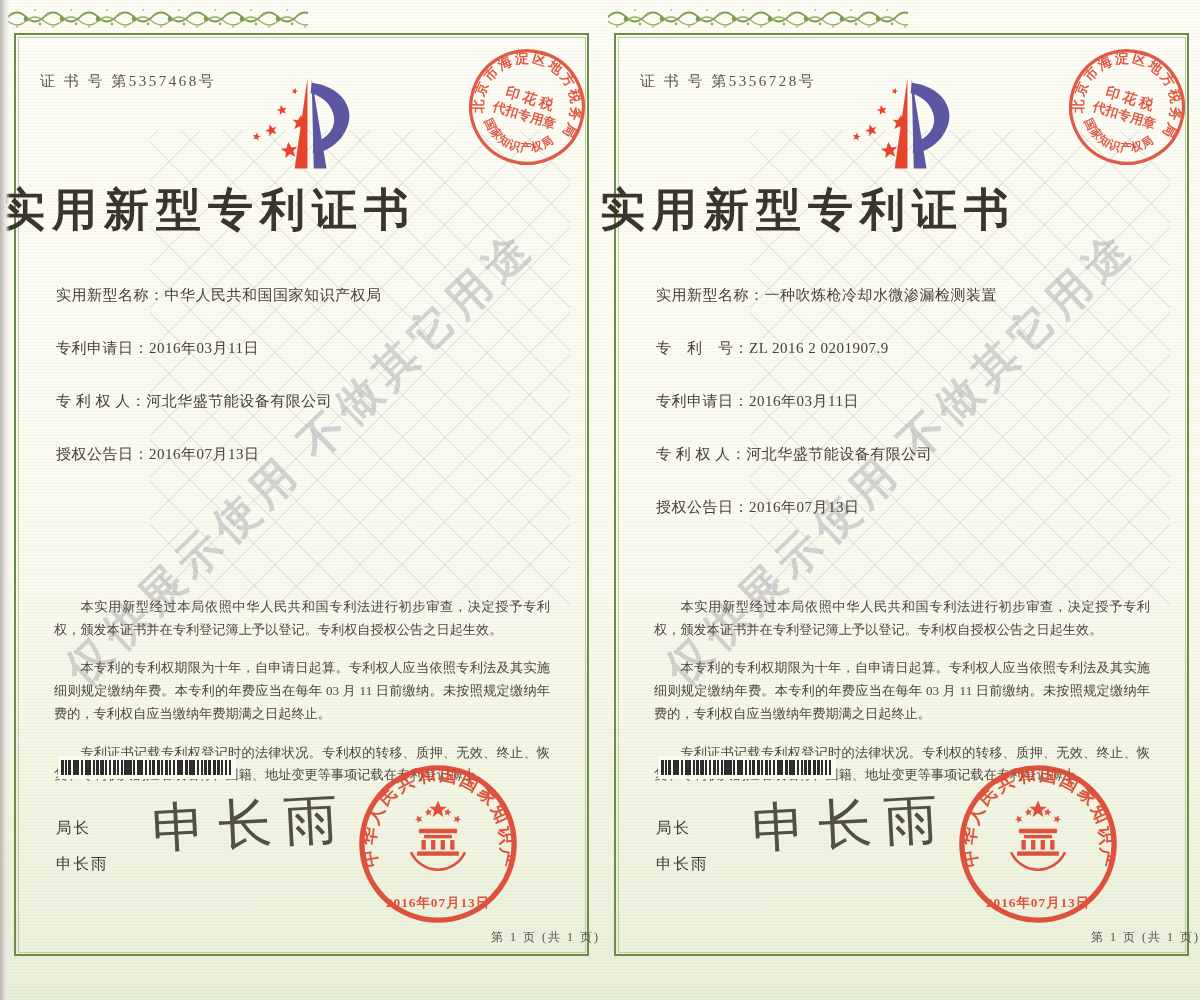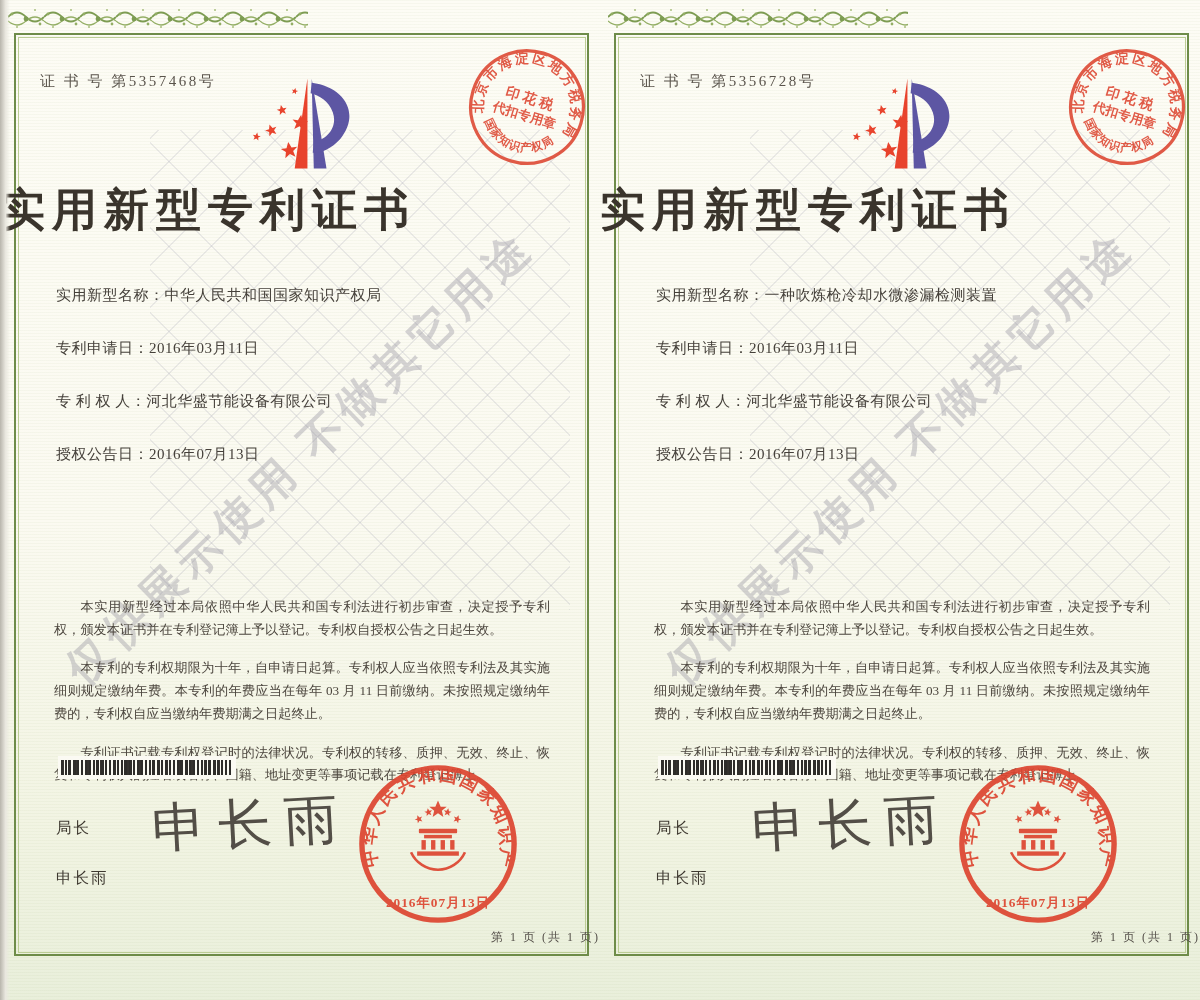--- a/index.html
+++ b/index.html
@@ -32,21 +32,21 @@
   .field-row { height:53px; font-size:15px; color:#45403a; letter-spacing:.5px; }
   .body-text { position:absolute; left:38px; right:34px; top:580px; font-size:13.2px;
     line-height:1.72; text-align:justify; color:#4c463e; }
   .body-text p { text-indent:2em; margin:16px; }
   .barcode-wrap { position:absolute; left:58px; top:756px; width:178px; height:23px; background:#fbfaf3; }
   .barcode { position:absolute; left:3px; top:4px; width:170px; height:15px;
     background:repeating-linear-gradient(90deg,#2e2c2a 0 2px,transparent 2px 4px),
                repeating-linear-gradient(90deg,#2e2c2a 0 1px,transparent 1px 7px),
                repeating-linear-gradient(90deg,#35322f 0 3px,transparent 3px 13px); }
   .sig-block { position:absolute; left:56px; top:818px; font-size:15.5px; color:#3e3930; letter-spacing:2px; }
-  .sig-block .sig-role { margin-bottom:29px; }
+  .sig-block .sig-role { margin-bottom:15px; }
   .sig-script { position:absolute; left:152px; top:788px; font-size:54px; color:#46413a;
     letter-spacing:12px; transform:rotate(-3deg); opacity:.92; white-space:nowrap; }
   .seal { position:absolute; left:354px; top:760px; width:168px; height:168px; opacity:.92; }
   .page-footer { position:absolute; left:0; right:0; bottom:54px; text-align:right;
     font-size:12px; color:#55504a; letter-spacing:2px; }
 </style>
 </head>
 <body>
 
 <svg width="0" height="0" style="position:absolute" aria-hidden="true">
@@ -203,20 +203,21 @@
         </text>
         <text x="60" y="56" text-anchor="middle" fill="#dd4530" font-size="13" font-weight="700">印 花 税</text>
         <text x="60" y="72" text-anchor="middle" fill="#dd4530" font-size="12" font-weight="700">代扣专用章</text>
       </svg>
     </div>
 
     <h1 class="title">实用新型专利证书</h1>
 
     <div class="fields">
       <div class="field-row"><span>实用新型名称：</span><span>一种吹炼枪冷却水微渗漏检测装置</span></div>
+      <div class="field-row"><span>专　利　号：</span><span>ZL 2016 2 0201907.9</span></div>
       <div class="field-row"><span>专利申请日：</span><span>2016年03月11日</span></div>
       <div class="field-row"><span>专 利 权 人：</span><span>河北华盛节能设备有限公司</span></div>
       <div class="field-row"><span>授权公告日：</span><span>2016年07月13日</span></div>
     </div>
 
     <div class="body-text">
       <p>本实用新型经过本局依照中华人民共和国专利法进行初步审查，决定授予专利权，颁发本证书并在专利登记簿上予以登记。专利权自授权公告之日起生效。</p>
       <p>本专利的专利权期限为十年，自申请日起算。专利权人应当依照专利法及其实施细则规定缴纳年费。本专利的年费应当在每年 03 月 11 日前缴纳。未按照规定缴纳年费的，专利权自应当缴纳年费期满之日起终止。</p>
       <p>专利证书记载专利权登记时的法律状况。专利权的转移、质押、无效、终止、恢复和专利权人的姓名或名称、国籍、地址变更等事项记载在专利登记簿上。</p>
     </div>

